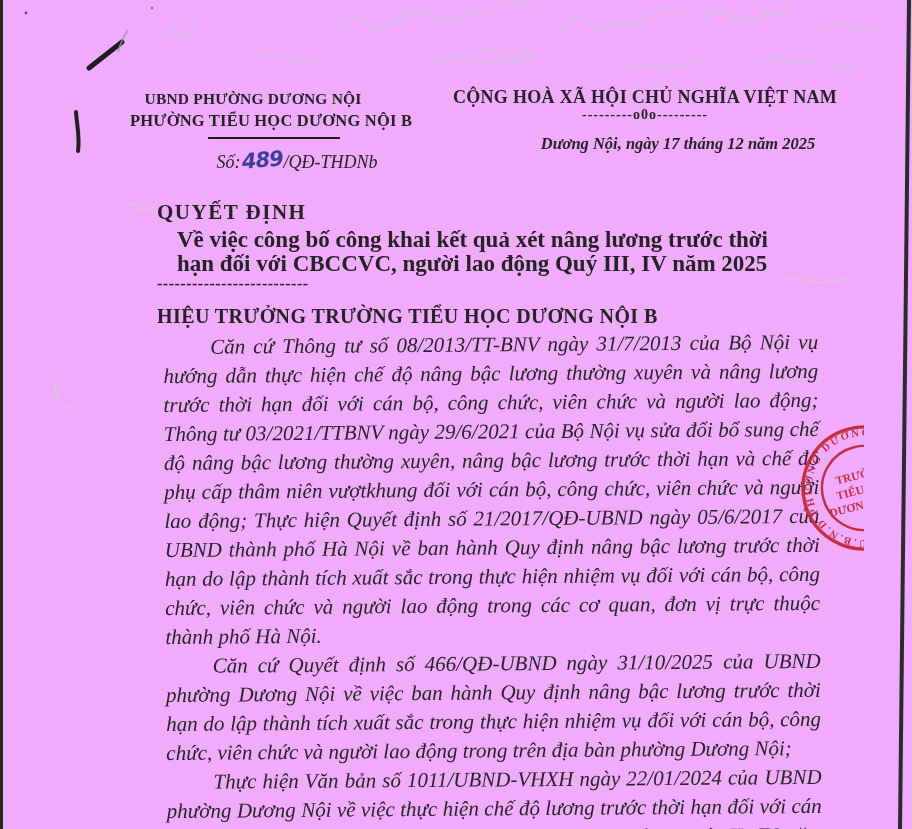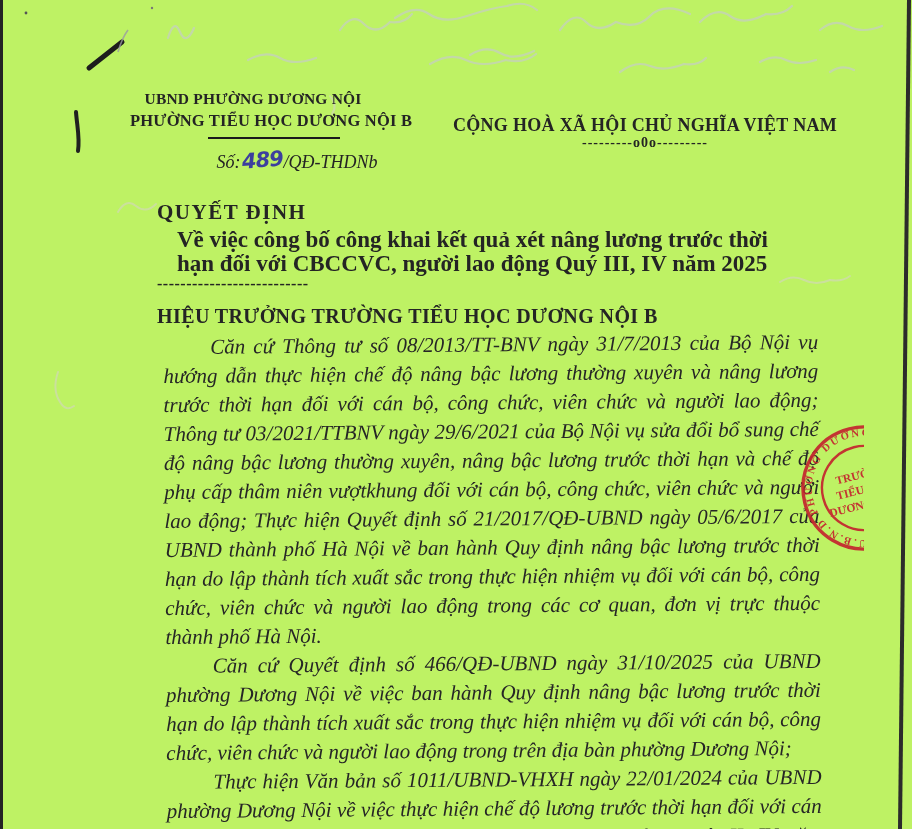--- a/index.html
+++ b/index.html
@@ -1,33 +1,33 @@
 <!DOCTYPE html>
 <html><head>
 <meta charset="utf-8">
 <style>
   html,body{margin:0;padding:0;background:#e9e9e7;}
   .page{
     position:relative;width:912px;height:829px;overflow:hidden;
-    background:#bef264;
+    background:#f0abfc;
     font-family:"Liberation Serif","DejaVu Serif",serif;
     color:#242424;
   }
   
   .hleft{position:absolute;left:130px;top:88px;width:246px;text-align:center;}
   .hleft .org1{font-size:15.5px;font-weight:bold;line-height:21px;letter-spacing:.2px;}
   .hleft .org2{font-size:16.5px;font-weight:bold;line-height:24px;letter-spacing:.2px;white-space:nowrap;}
   .hleft .rule{width:132px;height:2px;background:#1b1b1b;margin:4px 0 0 78px;}
   .hleft .soline{margin-top:10px;font-style:italic;font-size:18px;white-space:nowrap;transform:translateX(44px);}
   .soline .hand{
     font-family:"DejaVu Sans",sans-serif;font-style:italic;font-weight:bold;
     font-size:21px;color:#3c3f9e;display:inline-block;transform:rotate(-5deg) translateY(-1px);
     letter-spacing:-1px;margin:0 1px;
   }
-  .hright{position:absolute;left:450px;top:86px;width:390px;text-align:center;margin-top:28px;}
+  .hright{position:absolute;left:450px;top:86px;width:390px;text-align:center;}
   .hright .country{font-size:18px;font-weight:bold;line-height:22px;letter-spacing:.3px;white-space:nowrap;}
   .hright .motto{font-size:18px;font-weight:bold;line-height:25px;}
   .hright .sep{font-size:14px;font-weight:bold;line-height:13px;letter-spacing:1px;}
   .hright .pdate{margin-top:13px;font-size:16.5px;font-weight:bold;font-style:italic;white-space:nowrap;transform:translateX(33px);}
   
   .tblock{position:absolute;left:157px;top:199px;width:660px;text-align:left;}
   .tblock .title{font-size:21px;font-weight:bold;letter-spacing:1.5px;line-height:26px;}
   .tblock .subtitle{font-size:23px;font-weight:bold;line-height:24px;width:620px;margin:3px auto 0;}
   .tblock .dashes{font-size:16px;font-weight:bold;line-height:15px;letter-spacing:.5px;}
   .tblock .authority{font-size:20px;font-weight:bold;letter-spacing:.4px;line-height:26px;margin-top:12px;white-space:nowrap;}
@@ -92,20 +92,21 @@
   <div class="hleft">
     <div class="org1">UBND PHƯỜNG DƯƠNG NỘI</div>
     <div class="org2">PHƯỜNG TIỂU HỌC DƯƠNG NỘI B</div>
     <div class="rule"></div>
     <div class="soline"><span>Số:</span><span class="hand">489</span><span>/QĐ-THDNb</span></div>
   </div>
 
   <div class="hright">
     <div class="country">CỘNG HOÀ XÃ HỘI CHỦ NGHĨA VIỆT NAM</div>
     <div class="sep">---------o0o---------</div>
+    <div class="pdate">Dương Nội, ngày 17 tháng 12 năm 2025</div>
   </div>
 
   <div class="tblock">
     <div class="title">QUYẾT ĐỊNH</div>
     <div class="subtitle">Về việc công bố công khai kết quả xét nâng lương trước thời hạn đối với CBCCVC, người lao động Quý III, IV năm 2025</div>
     <div class="dashes">--------------------------</div>
     <div class="authority">HIỆU TRƯỞNG TRƯỜNG TIỂU HỌC DƯƠNG NỘI B</div>
   </div>
 
   <div class="body">

